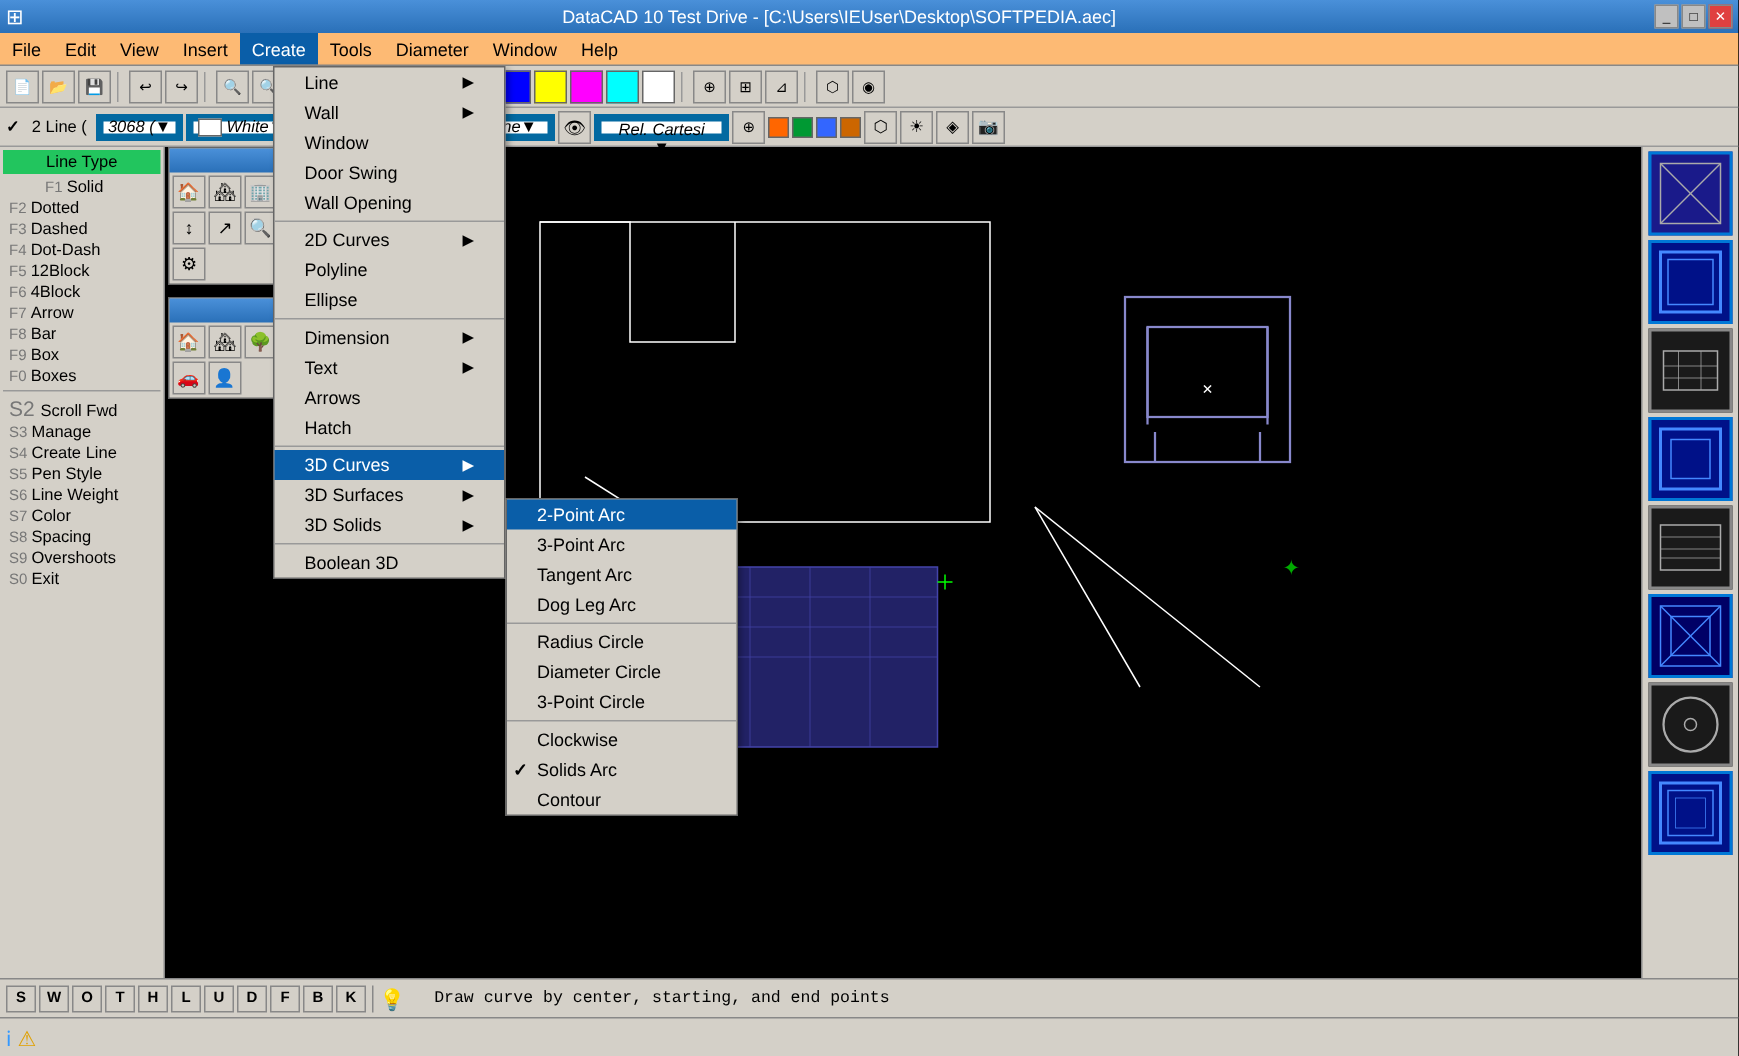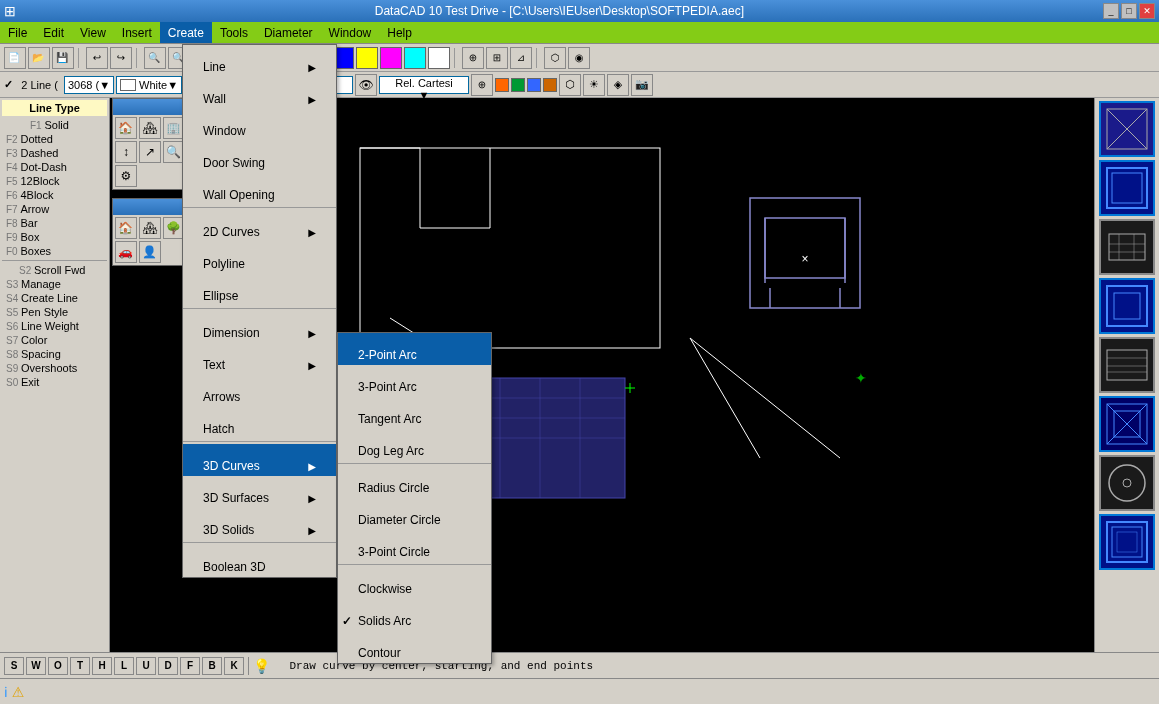--- a/index.html
+++ b/index.html
@@ -35,21 +35,21 @@
       display: flex; align-items: center; justify-content: center;
       font-size: 9px;
       color: #000;
     }
     .title-btn.close { background: #e04040; color: white; }
 
     
     #menubar {
       width: 100%;
       height: 22px;
-      background: #84cc16;
+      background: #fdba74;
       display: flex;
       align-items: center;
       border-bottom: 1px solid #888;
     }
     .menu-item {
       padding: 2px 8px;
       cursor: pointer;
       height: 100%;
       display: flex;
       align-items: center;
@@ -91,48 +91,49 @@
       align-items: center;
       gap: 2px;
       padding: 2px 4px;
       border-bottom: 1px solid #999;
       font-size: 11px;
     }
     .tb2-label { padding: 0 4px; color: #000; }
     .tb2-dropdown {
       display: flex; align-items: center;
       background: white;
-      border: 1px solid #0369a1;
+      border: 5px solid #0369a1;
       height: 18px;
       padding: 0 3px;
       cursor: pointer;
       min-width: 50px;
+      font-style: italic;
     }
     .checkmark { color: #000; font-weight: bold; margin-right: 2px; }
 
     
     #main-area {
       display: flex;
       height: calc(704px - 22px - 22px - 28px - 26px - 26px - 26px);
       position: relative;
     }
 
     
     #left-sidebar {
       width: 110px;
       background: #d4d0c8;
       border-right: 1px solid #888;
       font-size: 11px;
       padding: 2px;
       overflow: hidden;
     }
     .sidebar-title {
-      font-weight: bold;
+      font-weight: normal;
       text-align: center;
-      background: #fef9c3;
+      background: #22c55e;
       padding: 2px;
       margin-bottom: 2px;
       font-size: 11px;
     }
     .sidebar-item {
       padding: 1px 4px;
       cursor: pointer;
       white-space: nowrap;
     }
     .sidebar-sep { border-top: 1px solid #999; margin: 2px 0; }
@@ -261,21 +262,21 @@
     
     .dropdown-menu {
       position: absolute;
       background: #d4d0c8;
       border: 1px solid #666;
       box-shadow: 2px 2px 4px rgba(0,0,0,0.3);
       z-index: 100;
       min-width: 160px;
     }
     .dropdown-item {
-      padding: 15px 20px 3px 20px;
+      padding: 3px 20px 3px 20px;
       cursor: pointer;
       display: flex;
       align-items: center;
       justify-content: space-between;
       font-size: 12px;
       position: relative;
     }
     .dropdown-item:hover, .dropdown-item.active-item {
       background: #0078d7;
       color: white;
@@ -411,21 +412,21 @@
     <div class="sidebar-item"><span style="color:#777;font-size:10px;">F2 </span>Dotted</div>
     <div class="sidebar-item"><span style="color:#777;font-size:10px;">F3 </span>Dashed</div>
     <div class="sidebar-item"><span style="color:#777;font-size:10px;">F4 </span>Dot-Dash</div>
     <div class="sidebar-item"><span style="color:#777;font-size:10px;">F5 </span>12Block</div>
     <div class="sidebar-item"><span style="color:#777;font-size:10px;">F6 </span>4Block</div>
     <div class="sidebar-item"><span style="color:#777;font-size:10px;">F7 </span>Arrow</div>
     <div class="sidebar-item"><span style="color:#777;font-size:10px;">F8 </span>Bar</div>
     <div class="sidebar-item"><span style="color:#777;font-size:10px;">F9 </span>Box</div>
     <div class="sidebar-item"><span style="color:#777;font-size:10px;">F0 </span>Boxes</div>
     <div class="sidebar-sep"></div>
-    <div class="sidebar-item"><span style="color:#777;font-size:10px;margin-left:13px;">S2 </span>Scroll Fwd</div>
+    <div class="sidebar-item"><span style="color:#777;font-size:14px;">S2 </span>Scroll Fwd</div>
     <div class="sidebar-item"><span style="color:#777;font-size:10px;">S3 </span>Manage</div>
     <div class="sidebar-item"><span style="color:#777;font-size:10px;">S4 </span>Create Line</div>
     <div class="sidebar-item"><span style="color:#777;font-size:10px;">S5 </span>Pen Style</div>
     <div class="sidebar-item"><span style="color:#777;font-size:10px;">S6 </span>Line Weight</div>
     <div class="sidebar-item"><span style="color:#777;font-size:10px;">S7 </span>Color</div>
     <div class="sidebar-item"><span style="color:#777;font-size:10px;">S8 </span>Spacing</div>
     <div class="sidebar-item"><span style="color:#777;font-size:10px;">S9 </span>Overshoots</div>
     <div class="sidebar-item"><span style="color:#777;font-size:10px;">S0 </span>Exit</div>
   </div>
 

